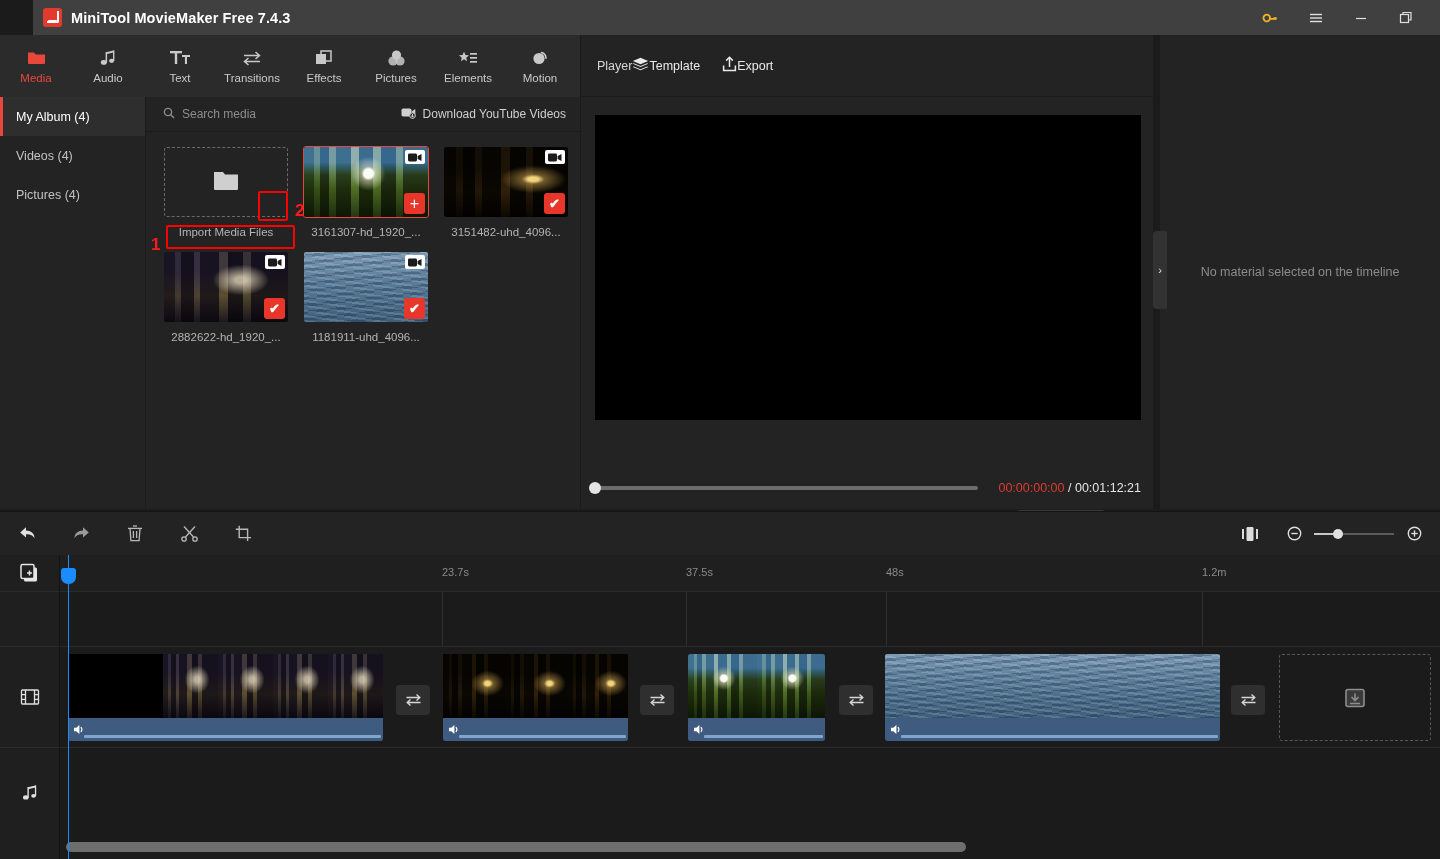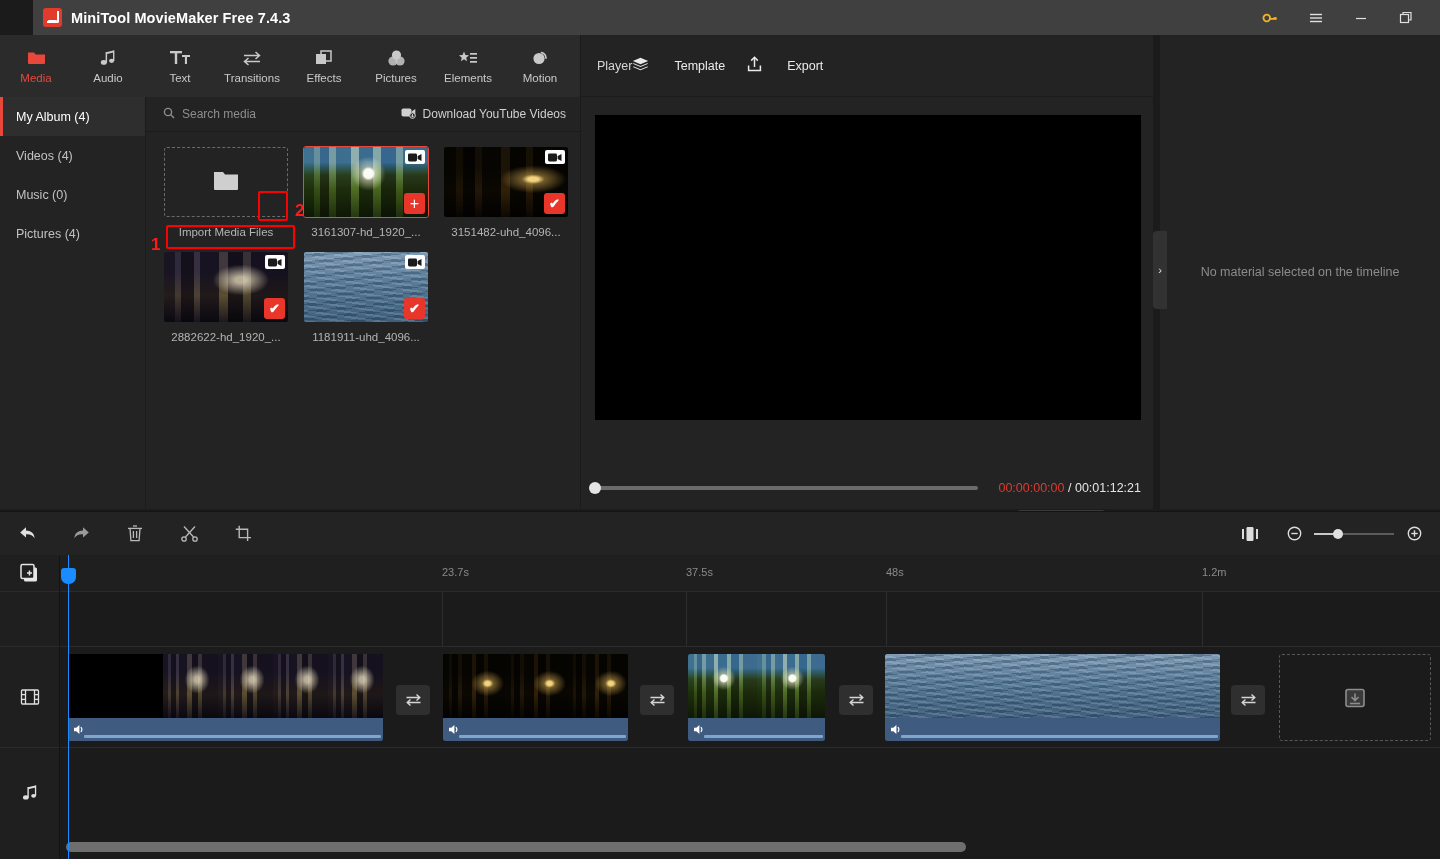--- a/index.html
+++ b/index.html
@@ -157,21 +157,21 @@
   
   .player {
     position: absolute; left: 581px; top: 35px; width: 572px; height: 474px;
     background: #232323;
   }
   .player-head {
     height: 62px; display: flex; align-items: center; border-bottom: 1px solid #1b1b1b;
   }
   .player-title { margin-left: 16px; font-size: 12.5px; color: #d6d6d6; }
   .ph-btn {
-    display: flex; align-items: center; gap: 25px; font-size: 12.5px;
+    display: flex; align-items: center; gap: 0; font-size: 12.5px;
     color: #eaeaea; cursor: pointer; margin-right: 22px;
   }
   .ph-btn:first-of-type { margin-left: auto; }
   .stage {
     position: absolute; left: 14px; top: 80px; width: 546px; height: 305px;
     background: #000;
   }
   .seekrow {
     position: absolute; left: 14px; top: 443px; width: 546px; height: 20px;
     display: flex; align-items: center;
@@ -438,23 +438,20 @@
       <span>Motion</span>
     </div>
   </div>
 
   <div class="sidebar">
     <div class="side-item active">
       <span>My Album (4)</span>
     </div>
     <div class="side-item">
       <span>Videos (4)</span>
-    </div>
-    <div class="side-item">
-      <span>Music (0)</span>
     </div>
     <div class="side-item">
       <span>Pictures (4)</span>
     </div>
   </div>
 
   <div class="mediapanel">
     <div class="media-top">
       <div class="search-box">
         <span>

